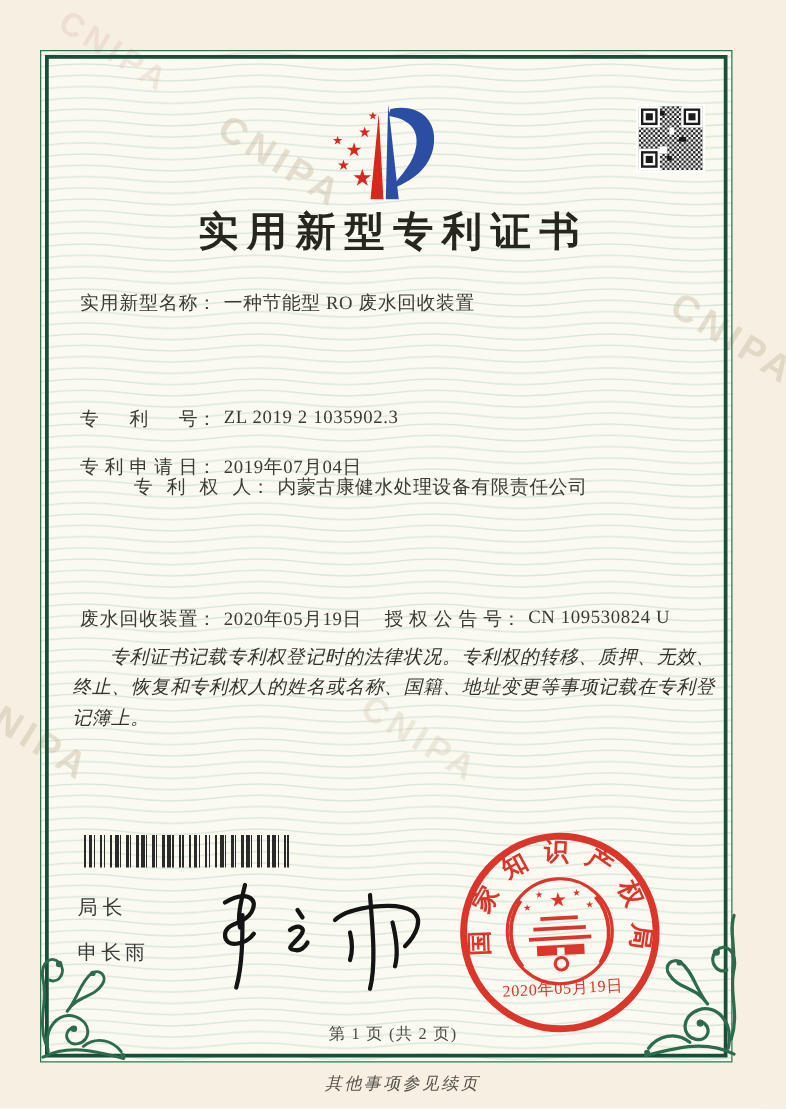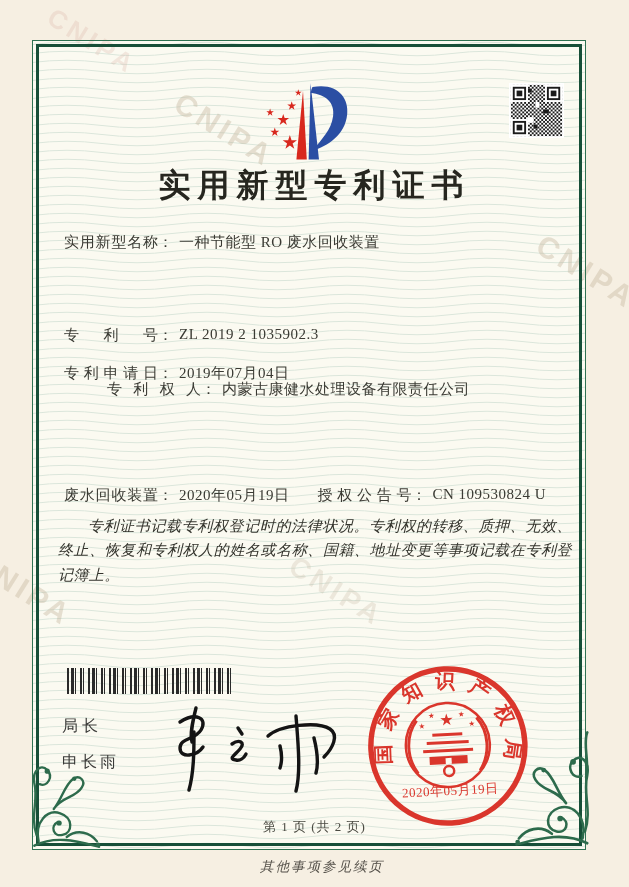--- a/index.html
+++ b/index.html
@@ -28,21 +28,21 @@
   .cert-no{ left:64px; top:78px; font-size:15px; letter-spacing:3px; color:#45453f; }
   .title{
     left:0; right:0; top:164px; text-align:center; font-size:32px; font-weight:bold;
     letter-spacing:7px; color:#26261f;
   }
   .fields-row{ position:absolute; left:64px; font-size:15px; color:#3a3a33; white-space:nowrap; }
   .f-label{ display:inline-block; width:94px; text-align:justify; text-align-last:justify; vertical-align:top; }
   .f-colon{ display:inline-block; margin-right:6px; vertical-align:top;}
   .f-value{ display:inline-block; letter-spacing:0.5px; vertical-align:top;}
   .f-value.wrap{ white-space:normal; width:392px; line-height:1.45; }
-  .pair2{ margin-left:28px; }
+  .pair2{ margin-left:18px; }
   .body-par{
     position:absolute; left:58px; top:514px; width:514px;
     font-size:15px; line-height:1.62; font-style:italic; color:#33332c;
     text-align:justify;
   }
   .body-par p{ margin:0; text-indent:2em; letter-spacing:0.4px;}
   .barcode{
     position:absolute; left:67px; top:668px; width:165px; height:26px;
     background:repeating-linear-gradient(90deg,
       #2a2a2a 0 2px, transparent 2px 4px,

